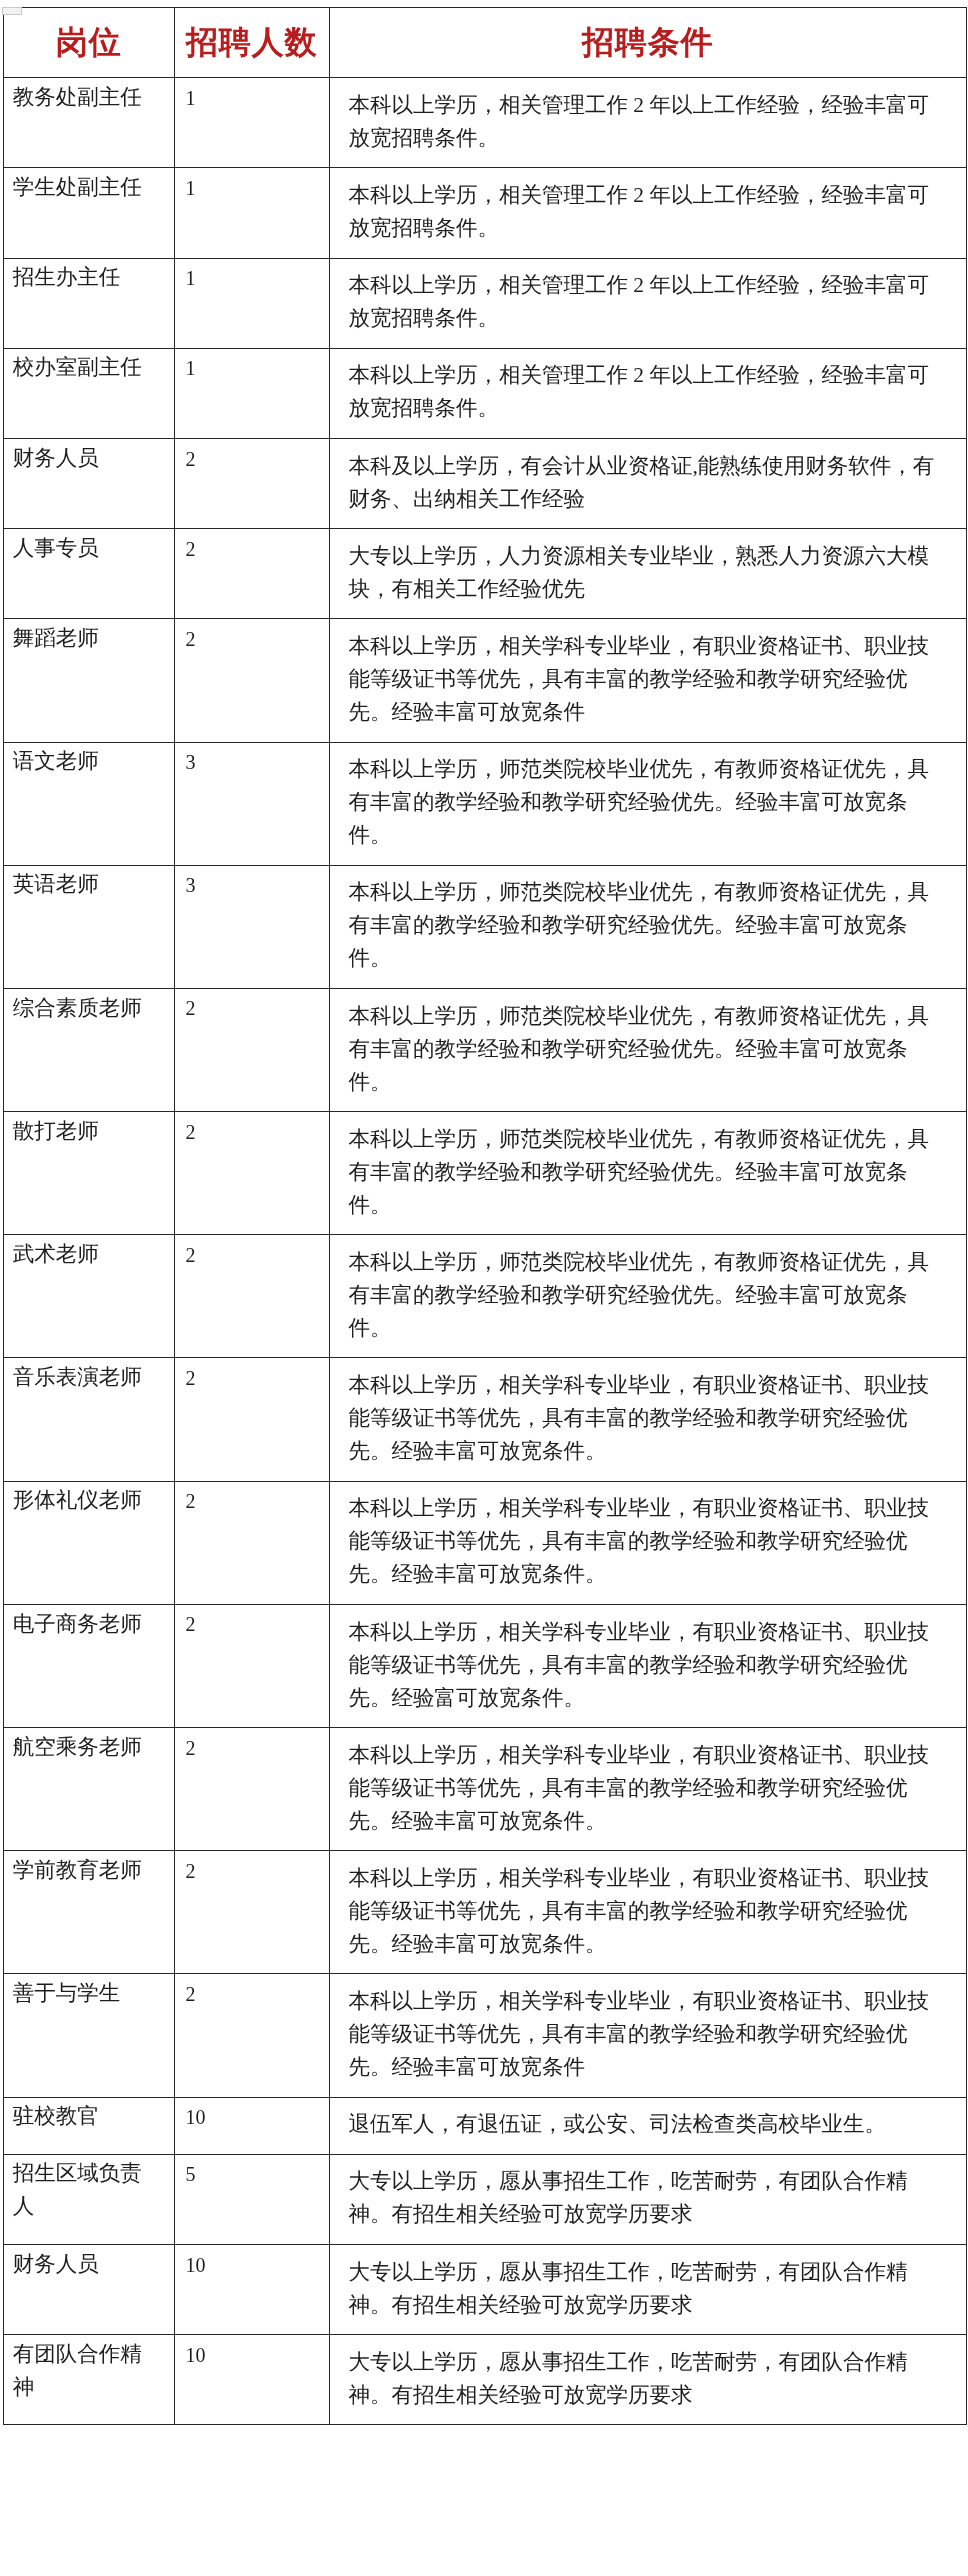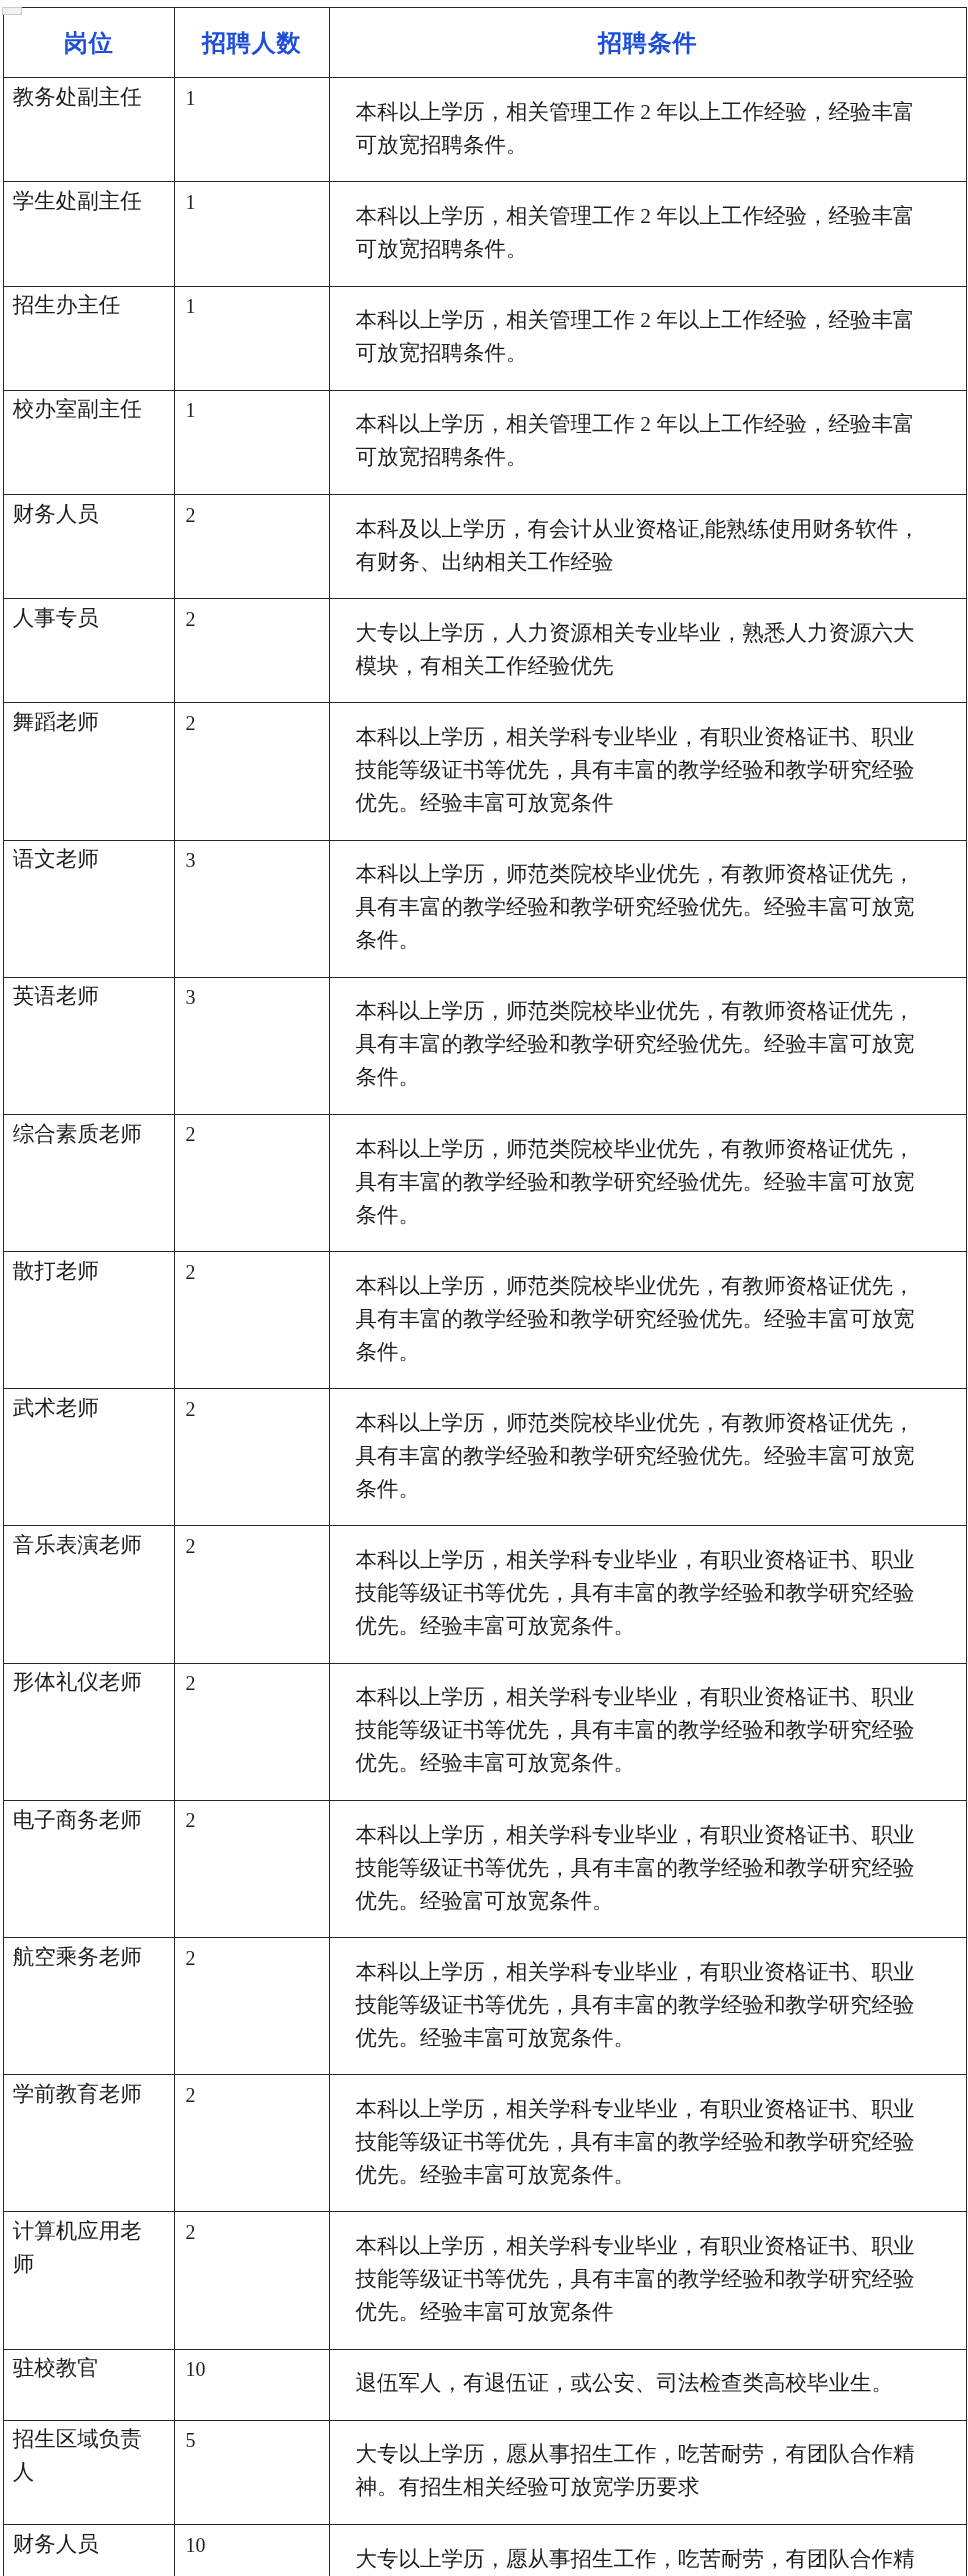--- a/index.html
+++ b/index.html
@@ -20,37 +20,37 @@
     table-layout:fixed;
     width:963px;
     margin:7.2px 0 0 2.7px;
     color:#1d1d1d;
   }
   col.c1{width:171px;}
   col.c2{width:155px;}
   col.c3{width:637px;}
   th,td{border:1.8px solid #262626;box-sizing:border-box;}
   th{
-    font-size:24px;
+    font-size:32px;
     font-weight:bold;
-    color:#1d4ed8;
+    color:#b91c1c;
     height:70px;
     text-align:center;
     vertical-align:middle;
     letter-spacing:0.9px;
   }
   td{
     vertical-align:top;
     font-size:21.5px;
     line-height:33px;
   }
   td.pos{padding:2.7px 20px 4.5px 9px;}
   td.cnt{padding:3.6px 7.2px 4.5px 10.8px;font-size:20px;}
   td.req{padding:2.7px 21.5px 4.5px 10.8px;}
-  .req-line{margin:15px;}
+  .req-line{margin:8px;}
 </style>
 </head>
 <body>
 
 <div class="page">
   <div class="corner-artifact"></div>
 
   <table class="recruit">
     <colgroup>
       <col class="c1">
@@ -178,21 +178,21 @@
           </td>
         </tr>
         <tr>
           <td class="pos">学前教育老师</td>
           <td class="cnt">2</td>
           <td class="req">
             <div class="req-line">本科以上学历，相关学科专业毕业，有职业资格证书、职业技能等级证书等优先，具有丰富的教学经验和教学研究经验优先。经验丰富可放宽条件。</div>
           </td>
         </tr>
         <tr>
-          <td class="pos">计算机应用老师</td>
+          <td class="pos">善于与学生</td>
           <td class="cnt">2</td>
           <td class="req">
             <div class="req-line">本科以上学历，相关学科专业毕业，有职业资格证书、职业技能等级证书等优先，具有丰富的教学经验和教学研究经验优先。经验丰富可放宽条件</div>
           </td>
         </tr>
         <tr>
           <td class="pos">驻校教官</td>
           <td class="cnt">10</td>
           <td class="req">
             <div class="req-line">退伍军人，有退伍证，或公安、司法检查类高校毕业生。</div>

